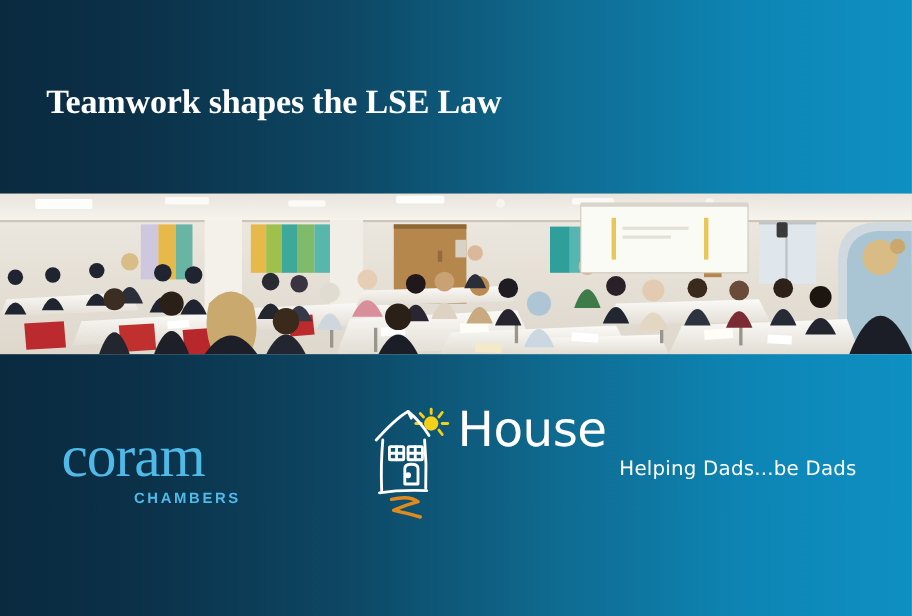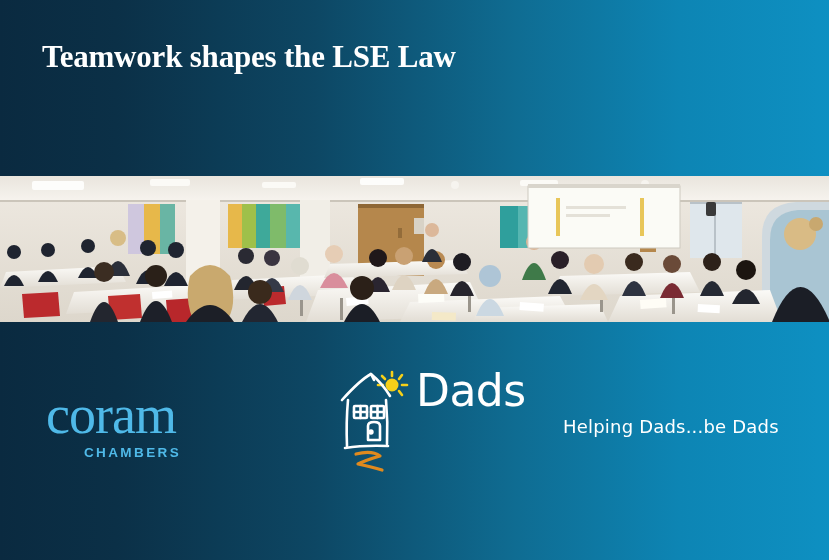--- a/index.html
+++ b/index.html
@@ -27,21 +27,21 @@
   }
 
   
   .header {
     position: absolute;
     left: 0;
     top: 0;
     width: 829px;
     height: 176px;
     box-sizing: border-box;
-    padding: 36px 0 0 42px;
+    padding: 72px 0 0 42px;
   }
   .headline {
     margin: 0;
     color: #ffffff;
     font-family: "Liberation Serif", "DejaVu Serif", serif;
     font-weight: bold;
     font-size: 31px;
     line-height: 1.35;
     letter-spacing: -0.2px;
     max-width: 600px;
@@ -84,24 +84,25 @@
     width: 175px;
   }
   .coram-word {
     display: block;
     font-family: "Liberation Serif", "DejaVu Serif", serif;
     font-size: 54px;
     line-height: 0.95;
     font-weight: normal;
     color: #4fb9e8;
     letter-spacing: -1px;
+    margin-left: 10px;
   }
   .coram-sub {
     display: block;
-    text-align: center;
+    text-align: right;
     font-family: "Liberation Sans", sans-serif;
     font-size: 13.5px;
     font-weight: bold;
     letter-spacing: 2.4px;
     color: #4fb9e8;
     margin-top: 4px;
     padding-right: 2px;
   }
 
   
@@ -437,20 +438,20 @@
           <rect x="33" y="36" width="13" height="12" rx="1"></rect>
           <path d="M39.5 36 L39.5 48 M33 42 L46 42"></path>
 
           <path d="M30 56 Q30 52 36 52 Q42 52 42 56 L42 70 L30 70 Z"></path>
           <circle cx="33" cy="62" r="1.4" fill="#ffffff"></circle>
         </g>
 
         <path d="M18 84 Q34 80 42 86 Q28 90 20 94 Q34 97 44 100" stroke="#e08a1e" stroke-width="3.2" fill="none" stroke-linecap="round" stroke-linejoin="round"></path>
       </svg>
       <span class="dads-word">
-        <span class="w">Dads</span>
+        <span class="w">House</span>
       </span>
     </div>
 
     <div class="tagline">Helping Dads...be Dads</div>
 
   </div>
 </div>
 
 </body></html>

